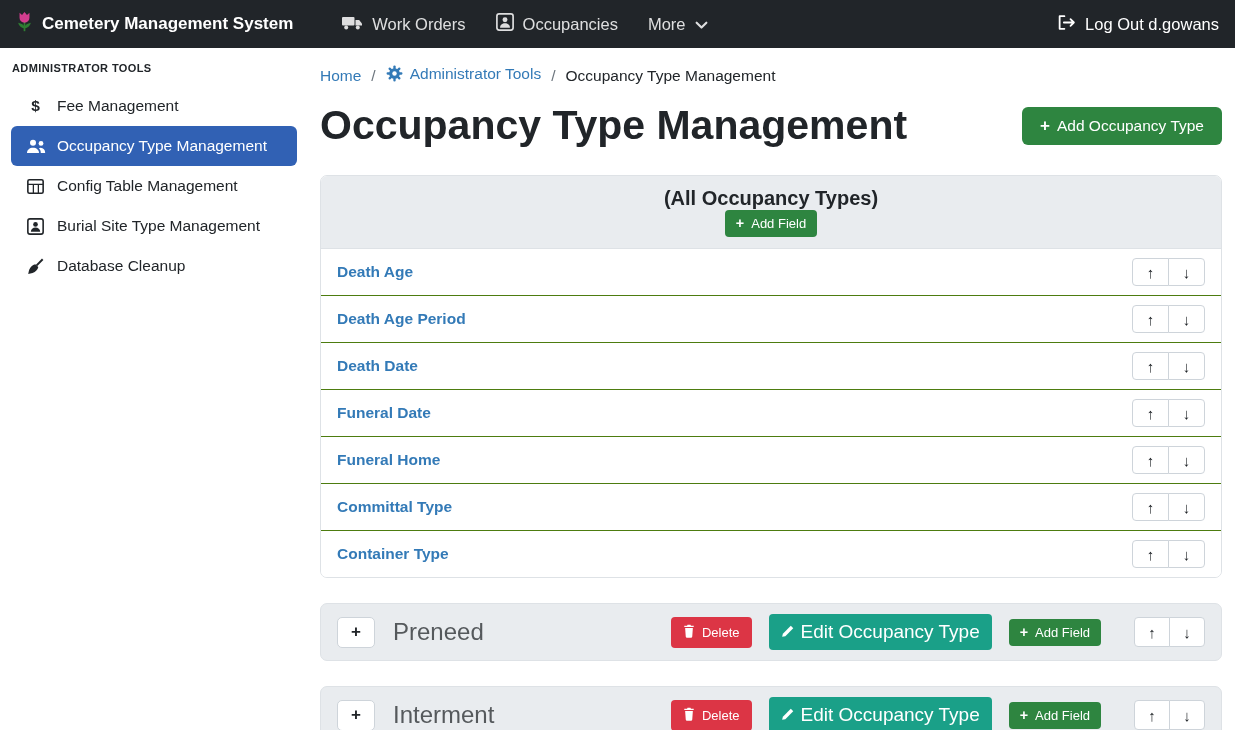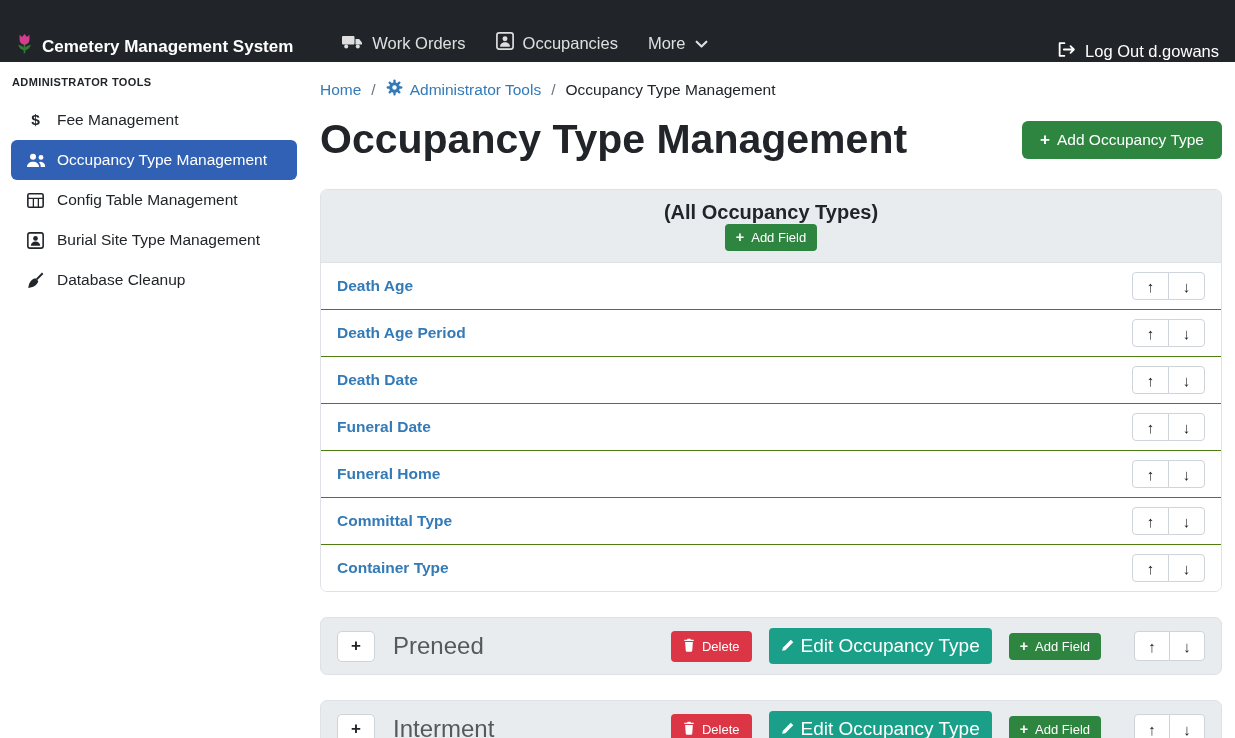--- a/index.html
+++ b/index.html
@@ -1,39 +1,39 @@
 <!DOCTYPE html>
 <html><head>
 <meta charset="utf-8">
 <style>
   * { margin:0; padding:0; box-sizing:border-box; }
   html,body { width:1235px; height:738px; overflow:hidden; background:#fff;
     font-family:"Liberation Sans", sans-serif; color:#212529; }
 
   
-  .navbar { height:62px; background:#212529; display:flex; align-items:flex-end; padding:0 16px; }
+  .navbar { height:48px; background:#212529; display:flex; align-items:center; padding:0 16px; }
   .brand { display:flex; align-items:center; gap:9px; color:#fff; font-weight:700; font-size:17px; margin-right:34px; cursor:pointer; }
   .nav-links { display:flex; align-items:center; }
   .nav-link { display:flex; align-items:center; gap:9px; color:rgba(255,255,255,.85); font-size:16.5px; padding:8px 15px; cursor:pointer; text-decoration:none; }
   .nav-link svg { flex-shrink:0; }
   .logout { margin-left:auto; display:flex; align-items:center; gap:9px; color:#fff; font-size:16.5px; cursor:pointer; }
 
   
   .layout { display:flex; height:682px; }
   .sidebar { width:308px; flex-shrink:0; padding-top:4px; }
   .side-heading { padding:10px 12px 12px 12px; font-size:11px; font-weight:700; letter-spacing:.4px; color:#212529; }
   .side-item { margin:0 11px; height:40px; border-radius:6px; display:flex; align-items:center; gap:11px; padding:0 14px; font-size:15.5px; color:#212529; cursor:pointer; }
   .side-item.active { background:#3161b4; color:#fff; }
   .sicon { width:21px; display:flex; justify-content:center; align-items:center; font-weight:700; }
 
   .main { flex:1; padding:17px 13px 0 12px; overflow:hidden; }
 
   
   .breadcrumb { display:flex; align-items:center; gap:10px; font-size:15.5px; }
-  .crumb-link { color:#337ab7; text-decoration:none; cursor:pointer; display:flex; align-items:center; gap:7px; }
+  .crumb-link { color:#337ab7; text-decoration:none; cursor:pointer; display:flex; gap:7px; }
   .crumb-sep { color:#6c757d; }
   .crumb-current { color:#212529; }
 
   
   .title-row { display:flex; justify-content:space-between; align-items:center; margin-top:16px; }
   .page-title { font-size:41px; font-weight:600; color:#212529; }
   .btn { border:none; display:inline-flex; align-items:center; gap:7px; cursor:pointer; color:#fff; font-family:inherit; }
   .btn-add-type { background:#2e8540; border-radius:6px; padding:10px 18px; font-size:15.5px; }
   .plus-glyph { font-weight:700; font-size:1.1em; line-height:1; }
 

